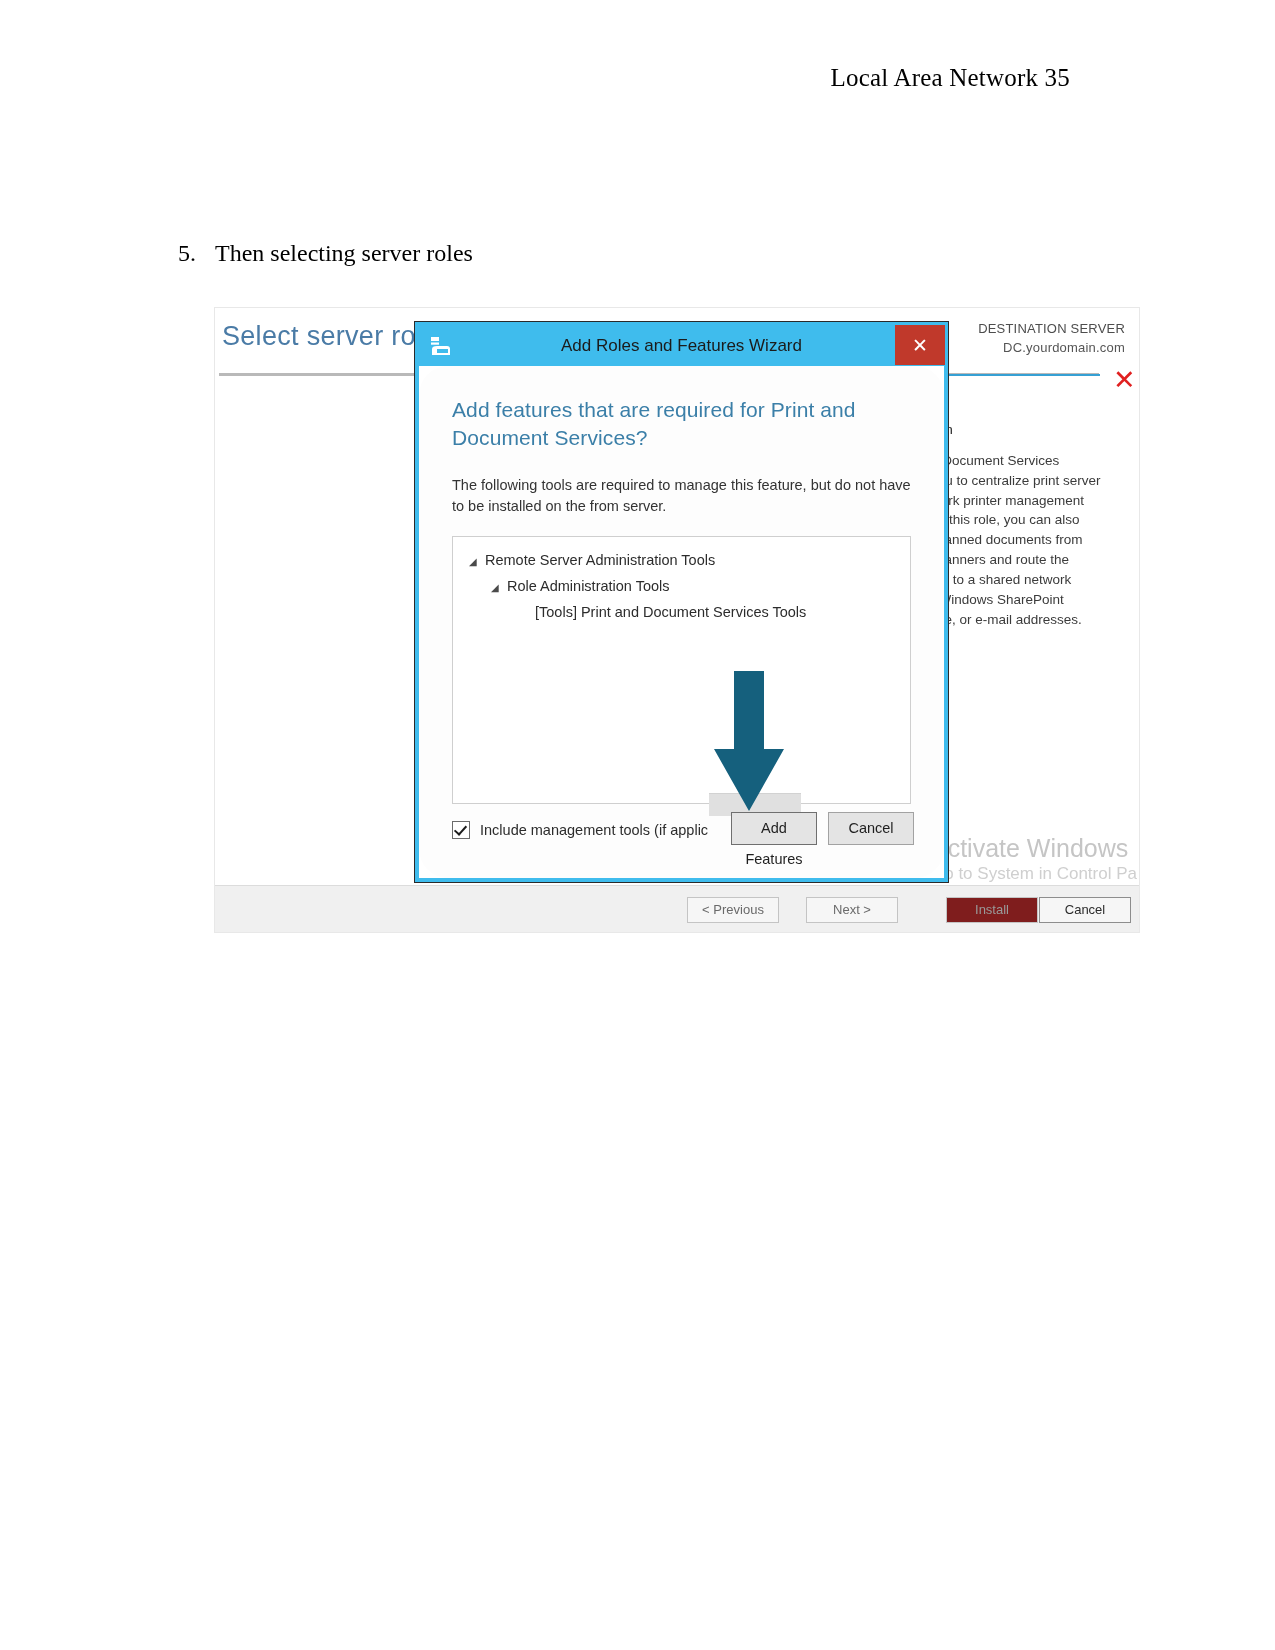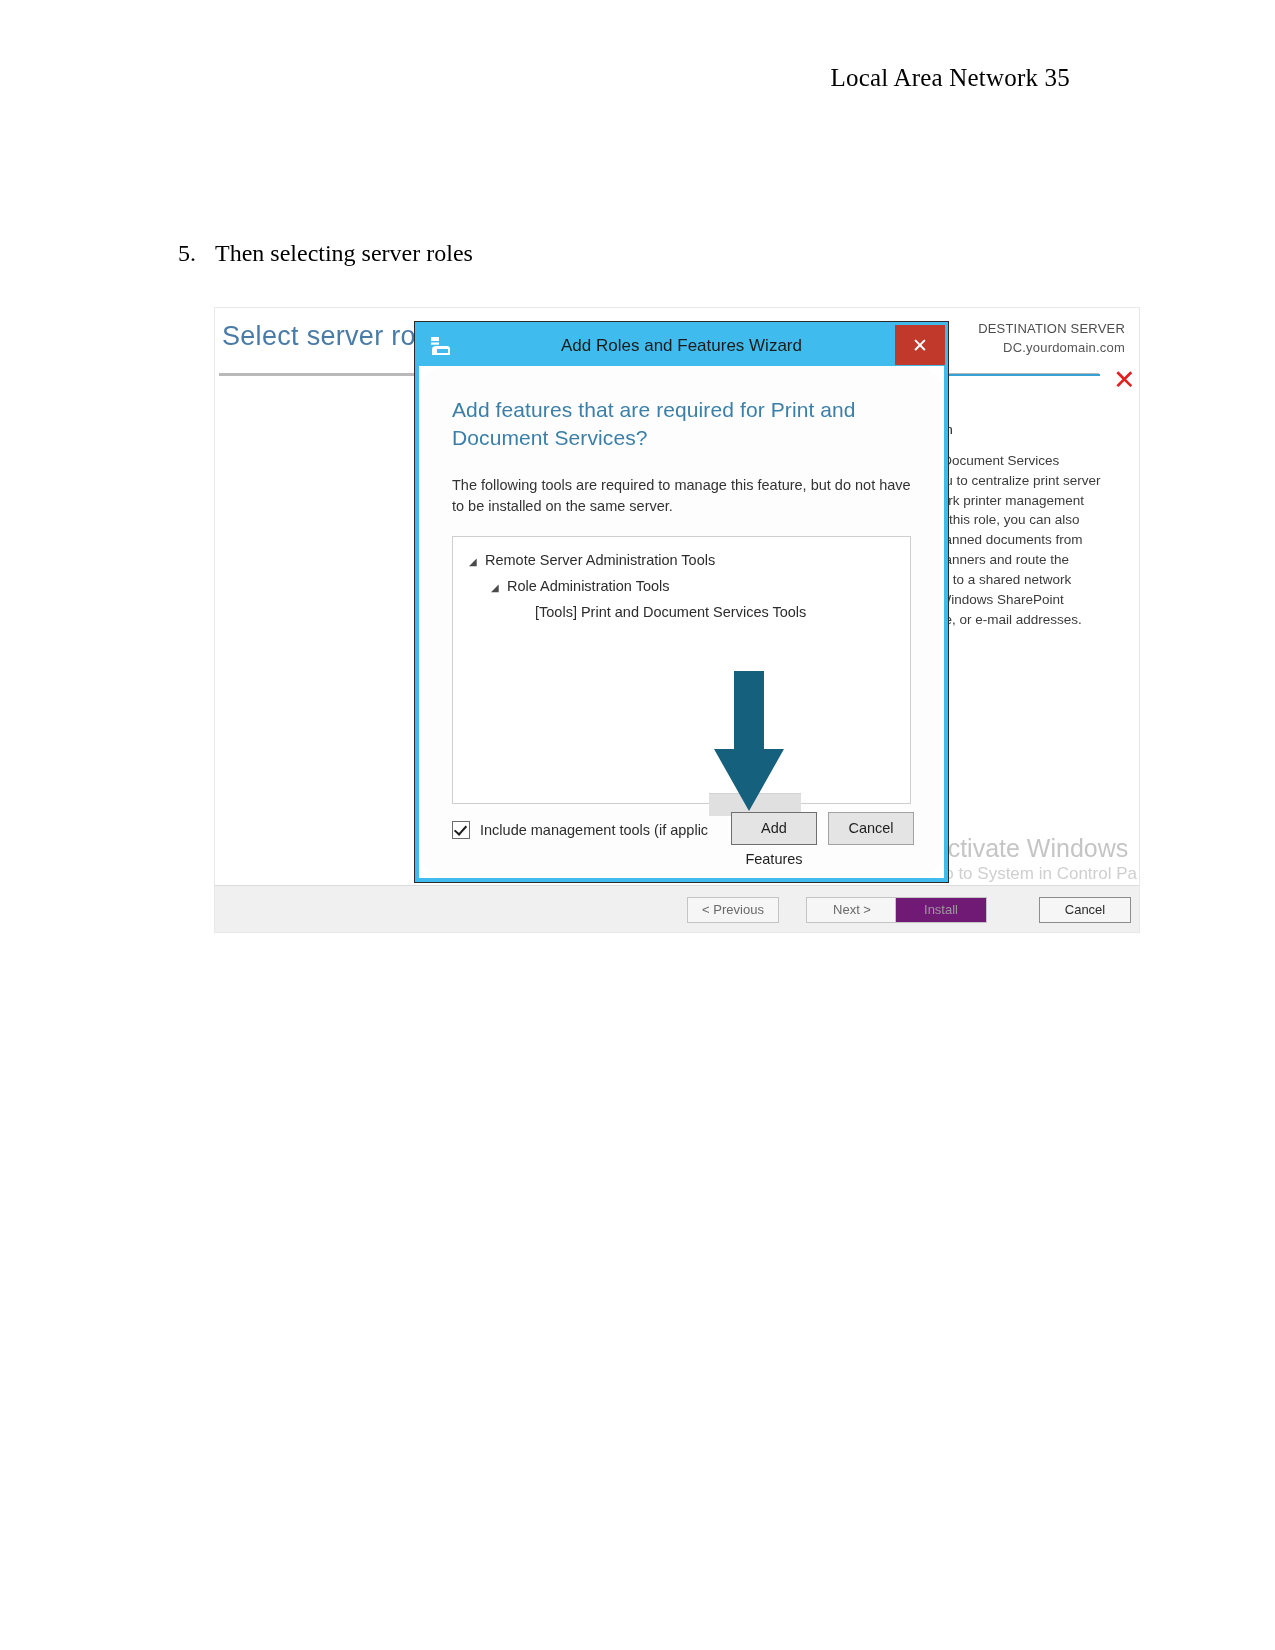--- a/index.html
+++ b/index.html
@@ -177,21 +177,21 @@
     border: 1px solid #c4c4c4;
     font-family: "Liberation Sans", sans-serif;
     font-size: 13px;
     color: #6a6a6a;
     text-align: center;
     line-height: 24px;
     box-sizing: border-box;
   }
   .navbtn.prev { left: 472px; }
   .navbtn.next { left: 591px; }
-  .navbtn.install { left: 680px; color: #9a9a9a; background:#701a75;text-align:center; }
+  .navbtn.install { left: 731px; color: #9a9a9a; background:#7f1d1d;text-align:center; }
   .navbtn.cancel { left: 824px; color: #2b2b2b; border-color:#8d8d8d; background:#f6f6f6;}
 
   
   .watermark {
     position: absolute;
     left: 716px;
     top: 525px;
     color: #c9c9c9;
     line-height: 1.22;
     pointer-events: none;
@@ -426,21 +426,21 @@
             <path d="M3 21 L3 15 Q3 12 8 12 L18 12 Q21 12 21 15 L21 21 Z" fill="#ffffff"></path>
             <rect x="8" y="15" width="11" height="4" fill="#3fbced"></rect>
           </svg>
         </span>
         <div class="ttl">Add Roles and Features Wizard</div>
         <div class="tb-close">✕</div>
       </div>
 
       <div class="modal-body">
         <div class="m-h1">Add features that are required for Print and Document Services?</div>
-        <div class="m-p">The following tools are required to manage this feature, but do not have to be installed on the same server.</div>
+        <div class="m-p">The following tools are required to manage this feature, but do not have to be installed on the from server.</div>
 
         <div class="tree">
           <div class="tnode l1">
             <span class="arr">◢</span><span>Remote Server Administration Tools</span>
           </div>
           <div class="tnode l2">
             <span class="arr">◢</span><span>Role Administration Tools</span>
           </div>
           <div class="tnode l3">
             <span>[Tools] Print and Document Services Tools</span>

